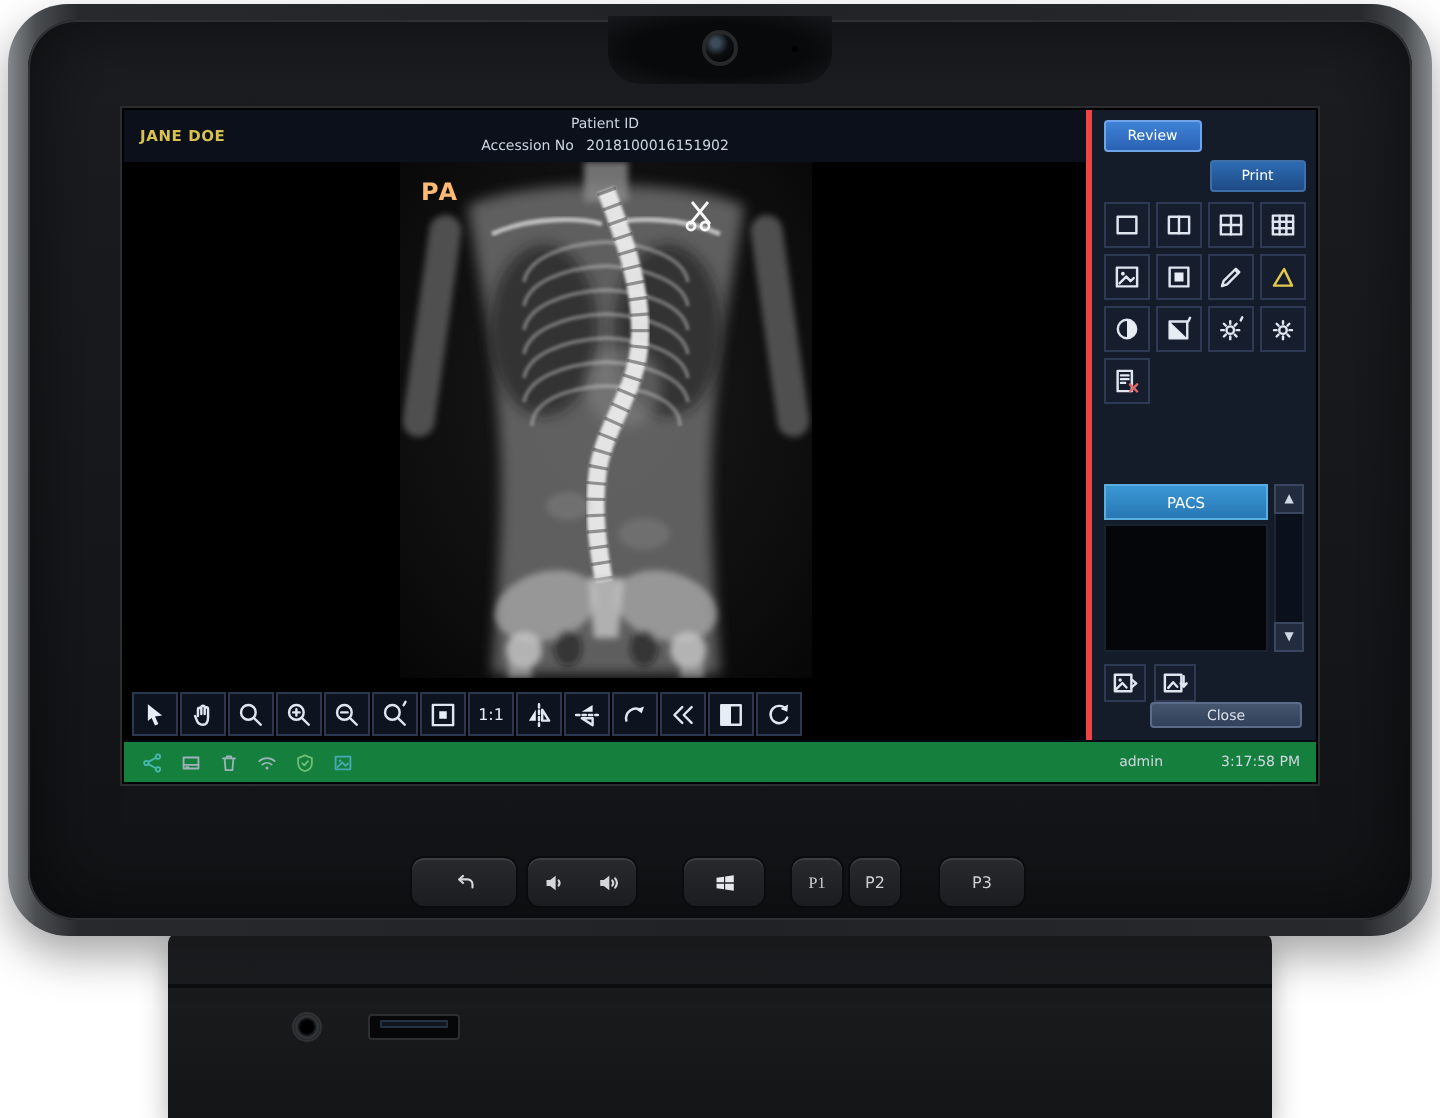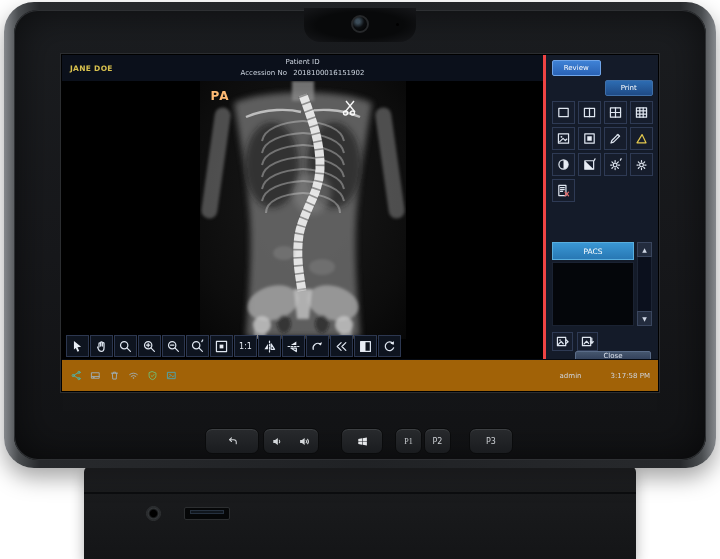--- a/index.html
+++ b/index.html
@@ -73,21 +73,21 @@
   .scroll-btn{height:15px;flex:none;background:#232c3e;border:1px solid #3a465e;color:#cfd6e4;
     font-size:6px;display:flex;align-items:center;justify-content:center;}
   .scroll-track{flex:1;background:#0b101d;border-left:1px solid #1d2535;border-right:1px solid #1d2535;}
   .rp-export{display:flex;gap:4px;margin-top:6px;flex:none;}
   .rp-export .tool-btn{width:21px;height:19px;background:#161d2c;border-color:#2e3a54;}
   .close-btn{margin-top:auto;align-self:flex-end;width:76px;height:16px;margin-right:2px;
     background:linear-gradient(#45566e,#32405a);border:1px solid #5a6c88;border-radius:2px;
     color:#dbe2ec;font-size:7px;display:flex;align-items:center;justify-content:center;}
 
   
-  .status-bar{height:32px;flex:none;background:#a16207;display:flex;align-items:center;
+  .status-bar{height:21px;flex:none;background:#15803d;display:flex;align-items:center;
     padding:0 8px;border-top:1px solid #060a12;}
   .status-icons{display:flex;gap:7px;align-items:center;}
   .status-ico{width:12px;height:12px;display:flex;align-items:center;justify-content:center;}
   .status-ico svg{width:11px;height:11px;display:block;}
   .status-user{margin-left:auto;color:#cfd6e0;font-size:7px;}
   .status-time{color:#cfd6e0;font-size:7px;margin-left:29px;}
 
   
   .chin{position:absolute;left:0;right:0;top:424px;height:32px;}
   .hw-btn{position:absolute;top:2px;height:26px;border-radius:7px;

